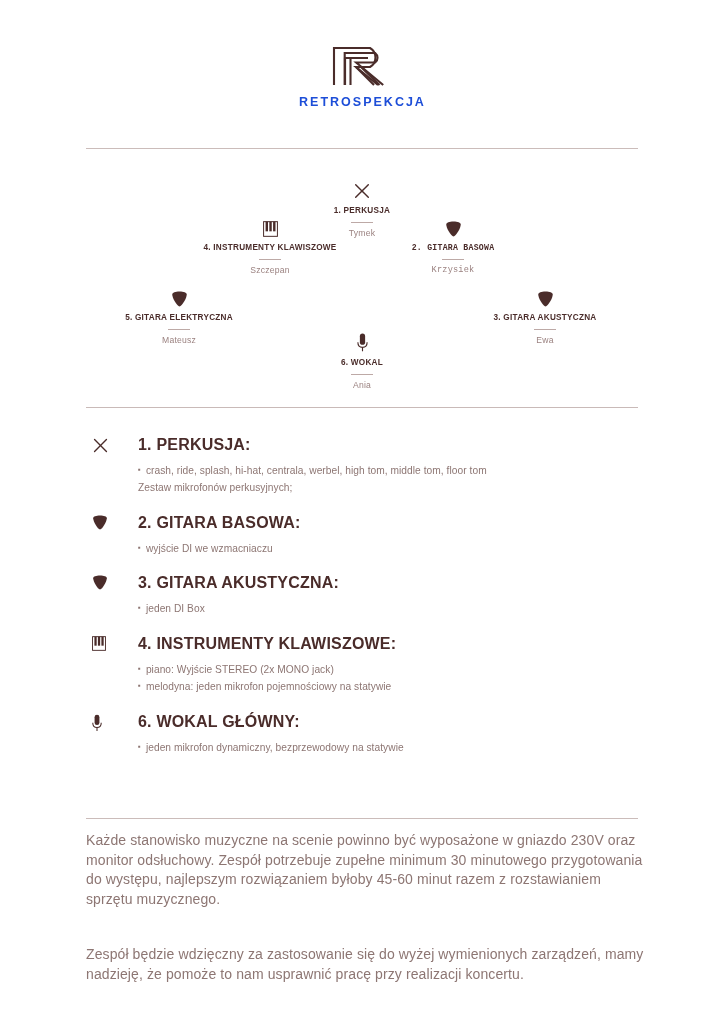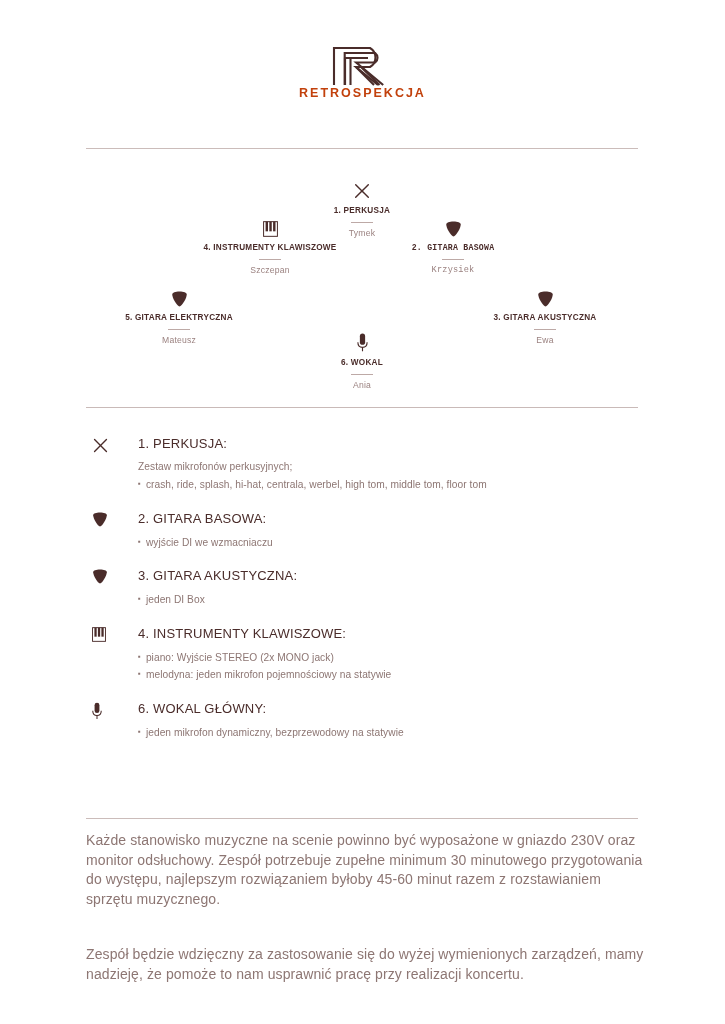--- a/index.html
+++ b/index.html
@@ -30,24 +30,25 @@
     left: 0;
     width: 725px;
     text-align: center;
   }
   .logo-mark {
     display: block;
     margin: 0 auto;
   }
   .logo-wordmark {
     display: block;
+    margin-top: 9px;
     font-size: 12.5px;
     letter-spacing: 2.0px;
     font-weight: 700;
-    color: #c2410c;
+    color: #1d4ed8;
     font-family: "Liberation Sans", sans-serif;
   }
 
   
   .rule {
     position: absolute;
     left: 86px;
     width: 552px;
     height: 1px;
     background: #cbbcba;
@@ -115,22 +116,22 @@
     width: 46px;
     min-width: 46px;
     margin-left: 92px;
     padding-top: 1px;
     display: flex;
     justify-content: flex-start;
     align-items: flex-start;
   }
   .req-body { flex: 1; padding-top: 0px; }
   .req-title {
-    font-size: 13px;
-    font-weight: 400;
+    font-size: 16px;
+    font-weight: 700;
     color: #4a2c2a;
     letter-spacing: 0.2px;
     margin-bottom: 7px;
     text-transform: uppercase;
   }
   .req-line {
     font-size: 10.2px;
     color: #8d7673;
     line-height: 17px;
     letter-spacing: 0.05px;
@@ -269,22 +270,22 @@
         <div class="req-icon">
           <svg width="17" height="17" viewBox="0 0 20 20">
             <g stroke="#4a2c2a" stroke-width="1.6" stroke-linecap="round">
               <line x1="3" y1="3" x2="17" y2="17"></line>
               <line x1="17" y1="3" x2="3" y2="17"></line>
             </g>
           </svg>
         </div>
         <div class="req-body">
           <div class="req-title">1. PERKUSJA:</div>
+          <div class="req-line req-bullet">crash, ride, splash, hi-hat, centrala, werbel, high tom, middle tom, floor tom</div>
           <div class="req-line">Zestaw mikrofonów perkusyjnych;</div>
-          <div class="req-line req-bullet">crash, ride, splash, hi-hat, centrala, werbel, high tom, middle tom, floor tom</div>
         </div>
       </div>
       <div class="req-item">
         <div class="req-icon">
           <svg width="16" height="15" viewBox="0 0 20 19">
             <path d="M1.4,4.2 C1.4,1.9 5.0,0.7 10,0.7 C15,0.7 18.6,1.9 18.6,4.2 C18.6,8.6 12.8,18.3 10,18.3 C7.2,18.3 1.4,8.6 1.4,4.2 Z" fill="#4a2c2a"></path>
           </svg>
         </div>
         <div class="req-body">
           <div class="req-title">2. GITARA BASOWA:</div>

